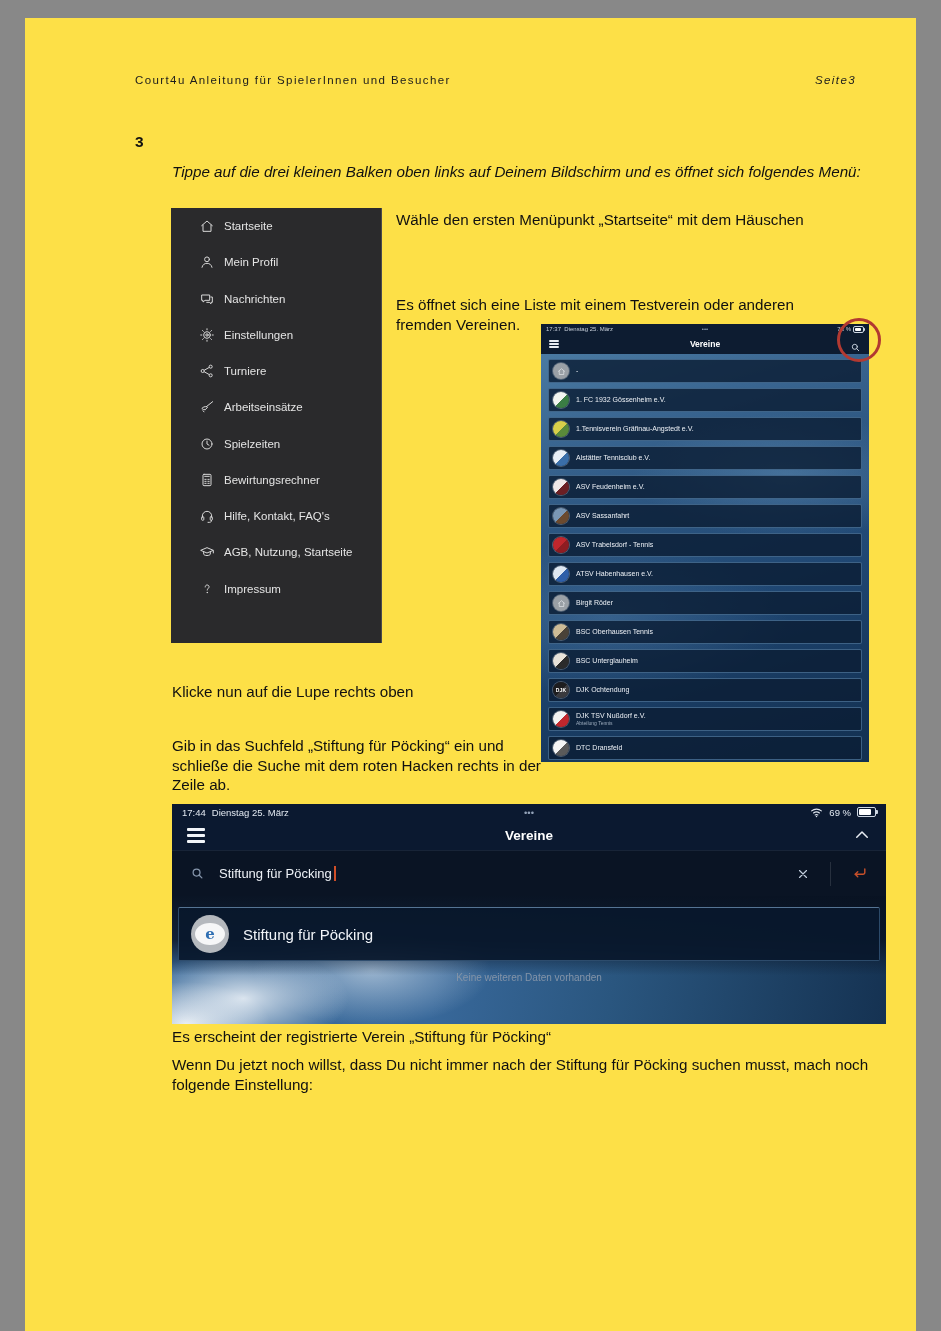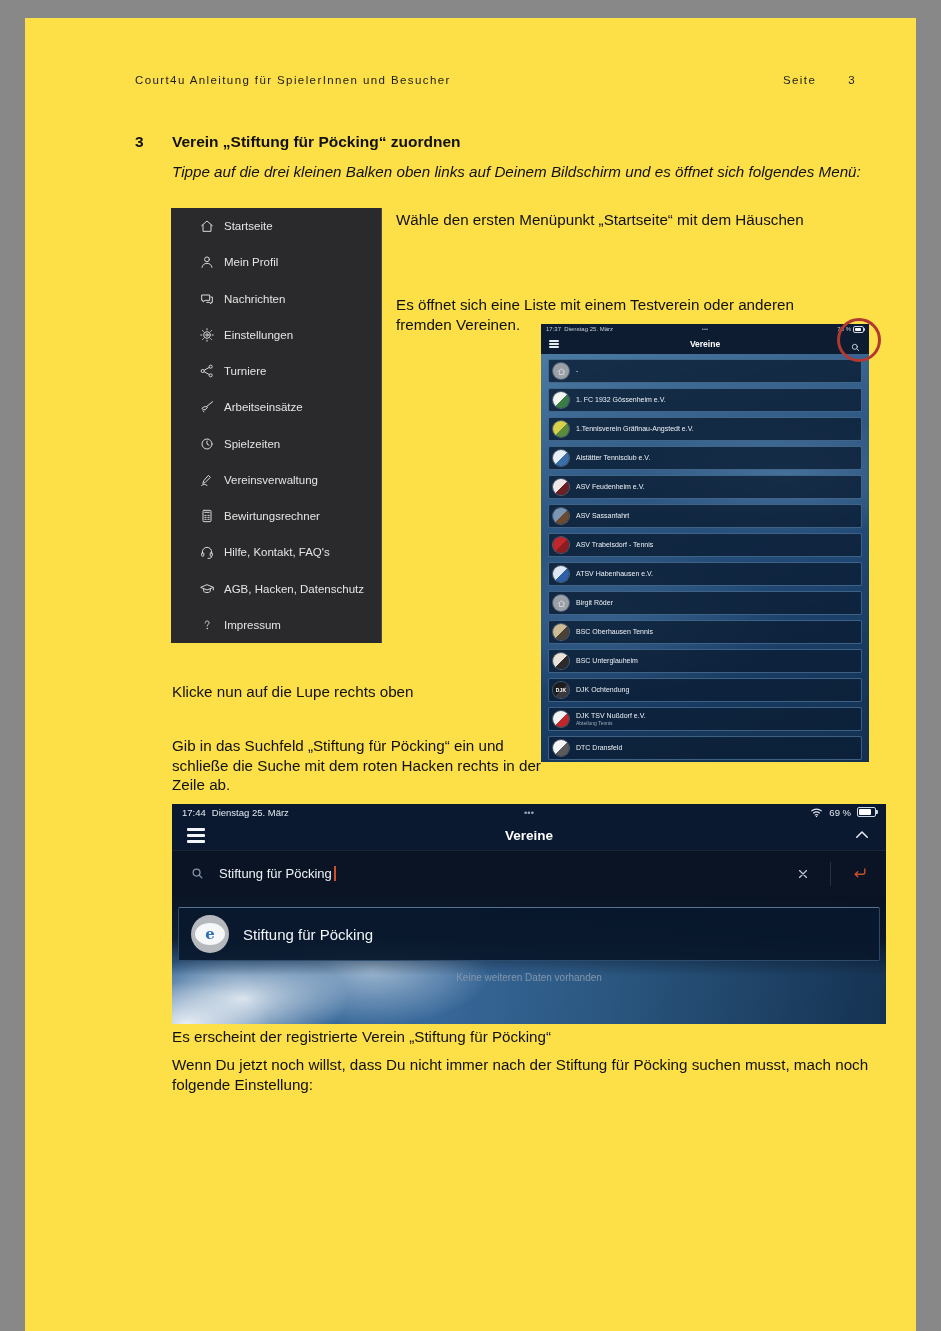--- a/index.html
+++ b/index.html
@@ -1,21 +1,21 @@
 <!DOCTYPE html>
 <html><head>
 <meta charset="utf-8">
 <style>
   html,body{margin:0;padding:0;background:#888;}
   .page{position:relative;width:891px;height:1331px;background:#fde047;margin:18px auto;
         font-family:"Liberation Sans", sans-serif;color:#111;overflow:hidden;}
   
   .doc-header{position:absolute;left:110px;top:56px;width:721px;display:flex;
               justify-content:space-between;font-size:11.5px;letter-spacing:1.4px;color:#1c1c1c;}
-  .doc-header .pageset{display:flex;gap:32px;}
+  .doc-header .pageset{display:flex;font-style:italic;}
   
   .sec-num{position:absolute;left:110px;top:115px;font-size:15.5px;font-weight:bold;}
   .sec-title{position:absolute;left:147px;top:115px;font-size:15.5px;font-weight:bold;}
   .para{position:absolute;font-size:15.2px;line-height:19.5px;color:#101010;}
   .p-intro{left:147px;top:144px;width:690px;font-style:italic;}
   .p-side1{left:371px;top:192px;width:480px;}
   .p-side2{left:371px;top:277px;width:430px;}
   .p-lens{left:147px;top:664px;width:340px;}
   .p-search{left:147px;top:718px;width:372px;}
   .p-registered{left:147px;top:1009px;width:620px;}
@@ -110,21 +110,20 @@
 
   <div class="doc-header">
     <span>Court4u Anleitung für SpielerInnen und Besucher</span>
     <span class="pageset">
       <span>Seite</span>
       <span>3</span>
     </span>
   </div>
 
   <div class="sec-num">3</div>
-  <div class="sec-title">Verein „Stiftung für Pöcking“ zuordnen</div>
   <div class="para p-intro">Tippe auf die drei kleinen Balken oben links auf Deinem Bildschirm und es öffnet sich folgendes Menü:</div>
 
   <div class="menu-panel">
     <div id="menu-items">
         <div class="menu-item">
           <span class="ic">
             <svg viewBox="0 0 24 24" fill="none" stroke="currentColor" stroke-width="1.5" stroke-linecap="round" stroke-linejoin="round">
               <path d="M4 11.5 12 4.5l8 7"></path>
               <path d="M6 10.5V20h12v-9.5"></path>
             </svg>
@@ -184,29 +183,20 @@
           <span class="ic">
             <svg viewBox="0 0 24 24" fill="none" stroke="currentColor" stroke-width="1.5" stroke-linecap="round">
               <circle cx="12" cy="12" r="7.5"></circle>
               <path d="M12 7.5V12l3 1.8"></path>
             </svg>
           </span>
           <span class="lb">Spielzeiten</span>
         </div>
         <div class="menu-item">
           <span class="ic">
-            <svg viewBox="0 0 24 24" fill="none" stroke="currentColor" stroke-width="1.5" stroke-linecap="round" stroke-linejoin="round">
-              <path d="M14.5 5.5l2.5 2.5L9 16l-3.4 1L7 13.5z"></path>
-              <path d="M4 20c2.6-1.8 5.4-1.8 8 0"></path>
-            </svg>
-          </span>
-          <span class="lb">Vereinsverwaltung</span>
-        </div>
-        <div class="menu-item">
-          <span class="ic">
             <svg viewBox="0 0 24 24" fill="none" stroke="currentColor" stroke-width="1.5" stroke-linecap="round">
               <rect x="6" y="3.5" width="12" height="17" rx="1.5"></rect>
               <path d="M8.5 6.5h7"></path>
               <path d="M8.7 11h2M13.3 11h2M8.7 14h2M13.3 14h2M8.7 17h2M13.3 17h2"></path>
             </svg>
           </span>
           <span class="lb">Bewirtungsrechner</span>
         </div>
         <div class="menu-item">
           <span class="ic">
@@ -220,21 +210,21 @@
           <span class="lb">Hilfe, Kontakt, FAQ's</span>
         </div>
         <div class="menu-item">
           <span class="ic">
             <svg viewBox="0 0 24 24" fill="none" stroke="currentColor" stroke-width="1.5" stroke-linejoin="round">
               <path d="M2.5 9.5 12 5.5l9.5 4-9.5 4z"></path>
               <path d="M7 11.8V15c0 1.3 2.2 2.3 5 2.3s5-1 5-2.3v-3.2"></path>
               <path d="M21.5 9.5v4.5"></path>
             </svg>
           </span>
-          <span class="lb">AGB, Hacken, Datenschutz</span>
+          <span class="lb">AGB, Nutzung, Startseite</span>
         </div>
         <div class="menu-item">
           <span class="ic">
             <svg viewBox="0 0 24 24" fill="none" stroke="currentColor" stroke-width="1.5" stroke-linecap="round">
               <path d="M9.3 9c0-1.9 1.3-3 2.9-3 1.7 0 2.9 1.1 2.9 2.7 0 2.4-2.8 2.5-2.8 4.9"></path>
               <circle cx="12.3" cy="17.3" r="0.5" fill="currentColor"></circle>
             </svg>
           </span>
           <span class="lb">Impressum</span>
         </div>

